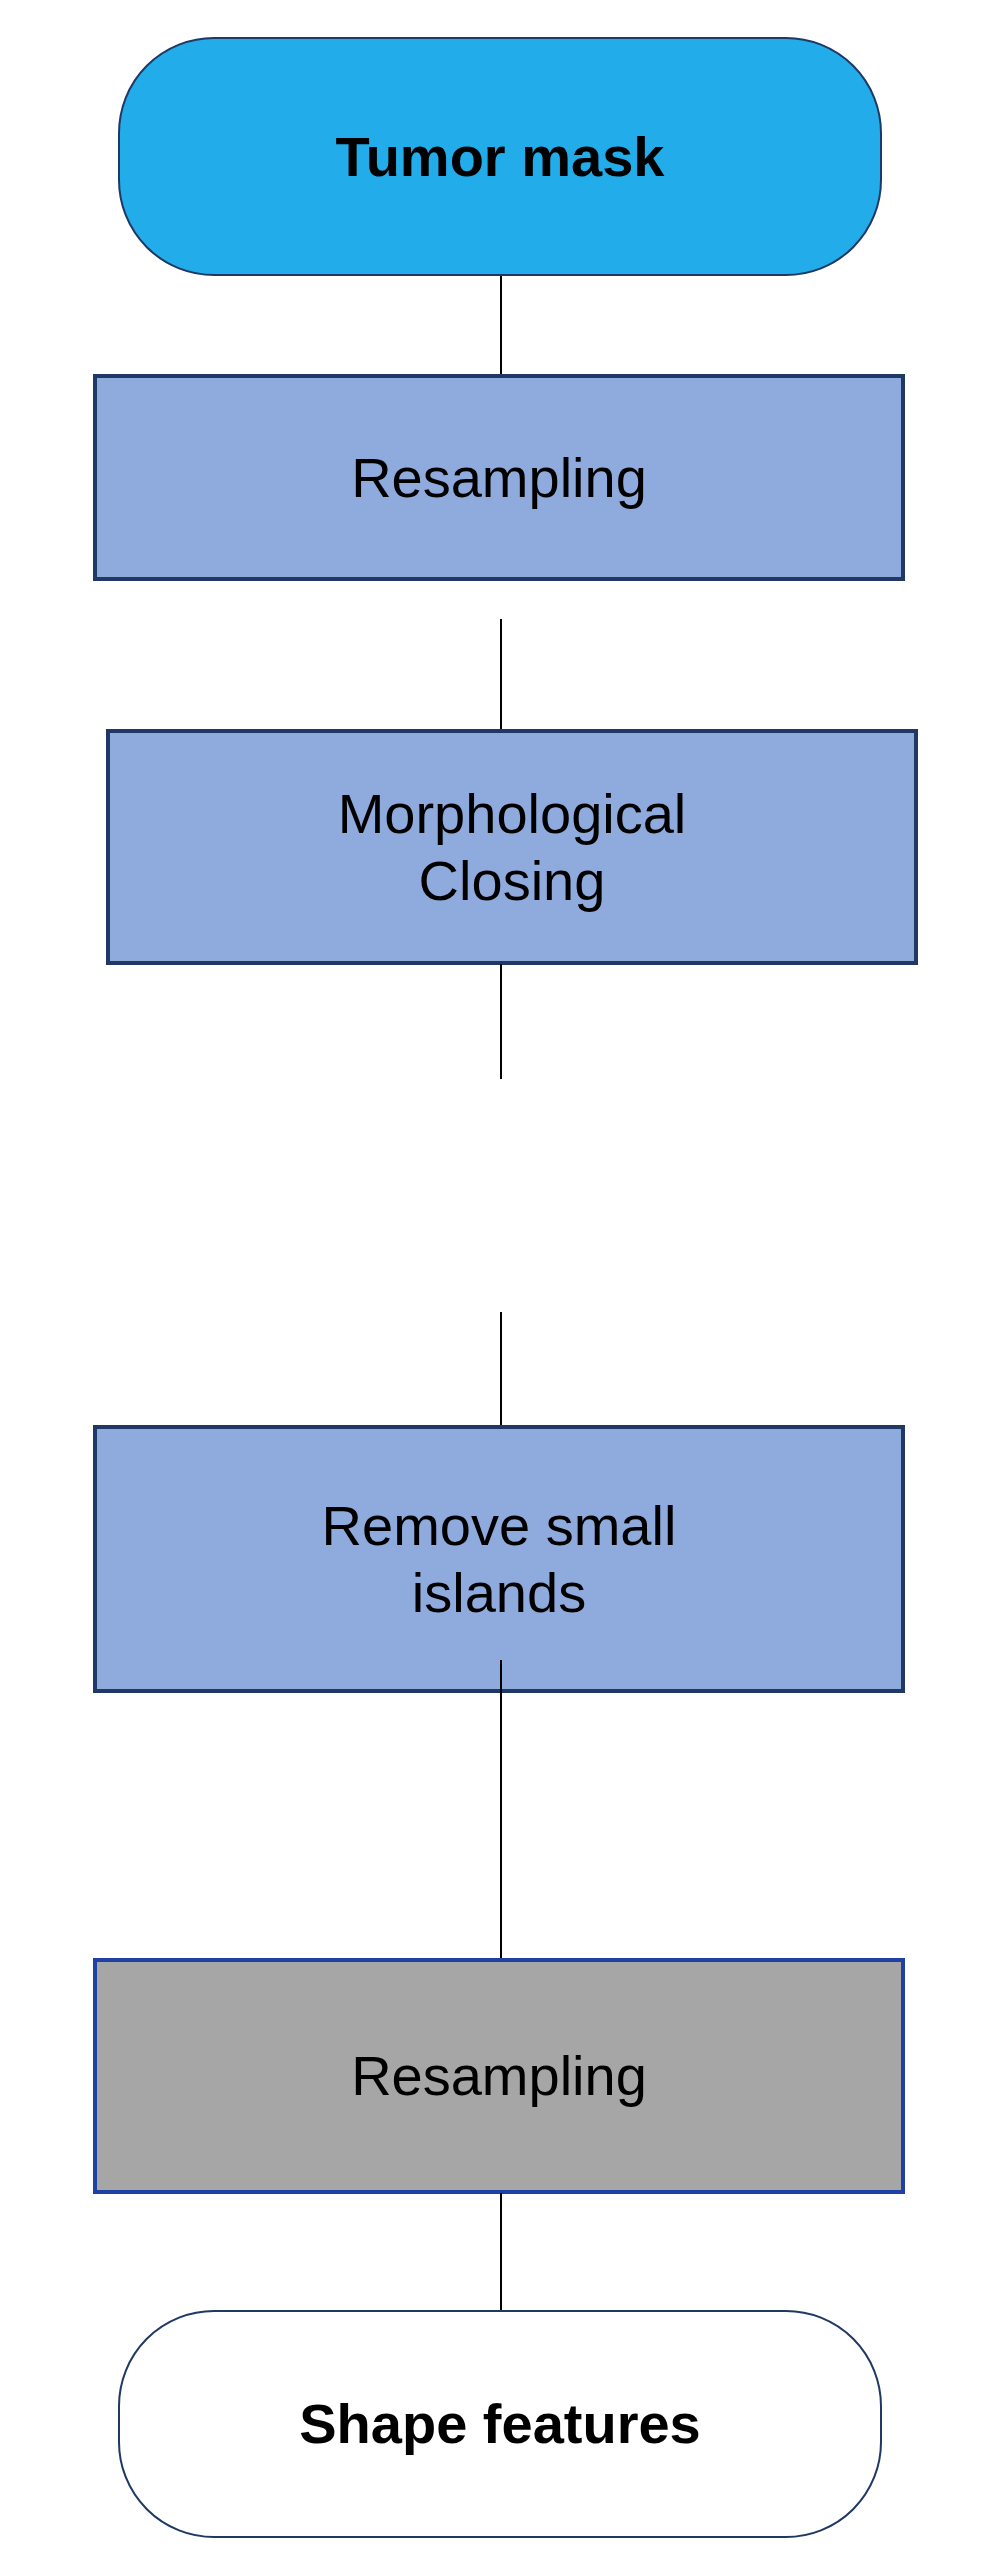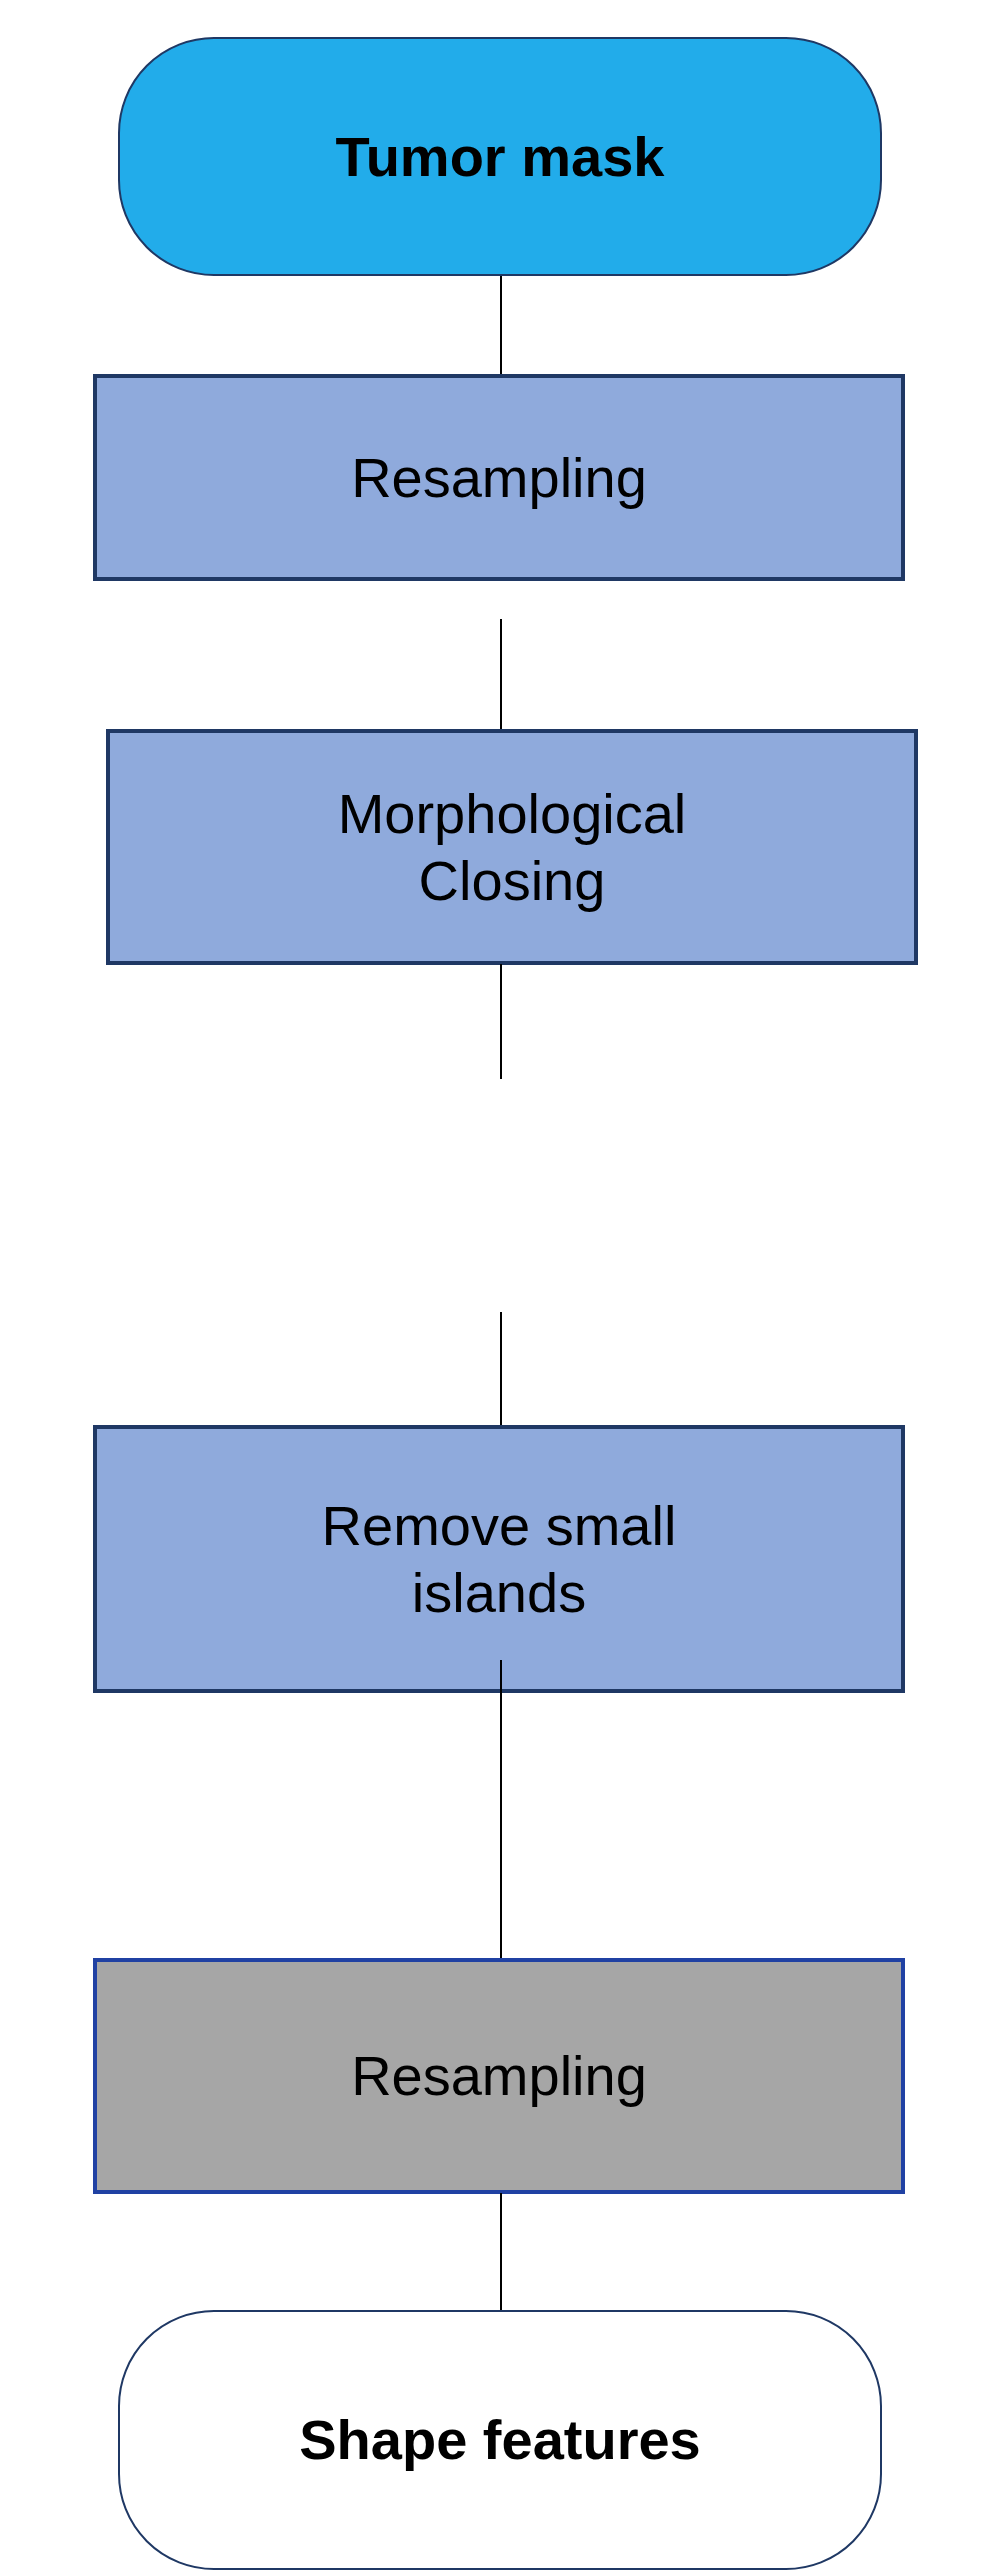--- a/index.html
+++ b/index.html
@@ -50,21 +50,21 @@
   #node-anti-aliasing        { top: 1078px; height: 236px; }
   #node-remove-small-islands { top: 1425px; height: 268px; }
   #node-pyradiomics {
     top: 1958px;
     height: 236px;
     background: var(--process_gray, #A6A6A6);
     border-color: var(--border_royal, #2041A3);
   }
   #node-shape-features {
     top: 2310px;
-    height: 260px;
+    height: 228px;
     background: var(--terminator_white, #ffffff);
   }
   .edge {
     position: absolute;
     left: 500px;
     width: 2.3px;
     background: var(--connector_black, #000000);
   }
   #edge-0 { top: 276px;  height: 110px; }
   #edge-1 { top: 619px; height: 111px; }

